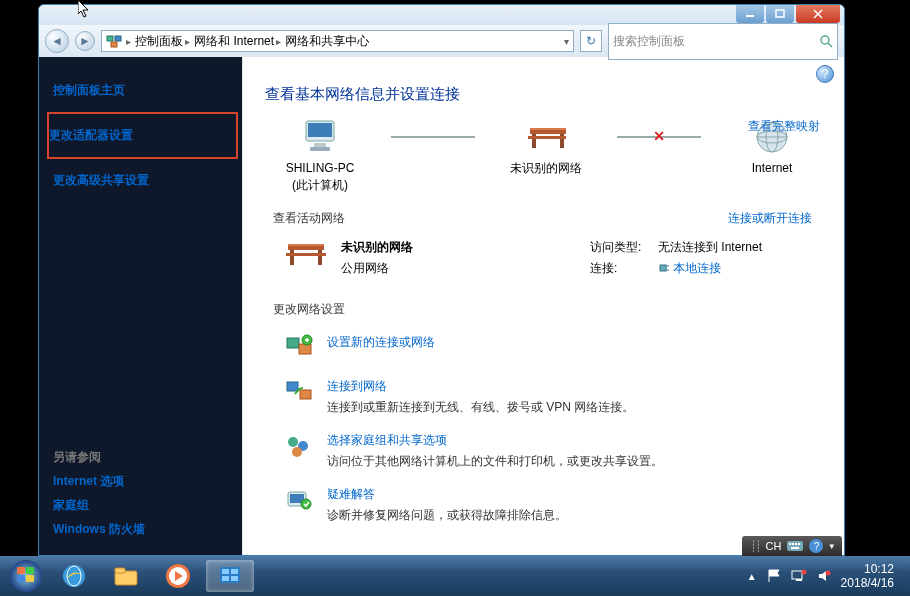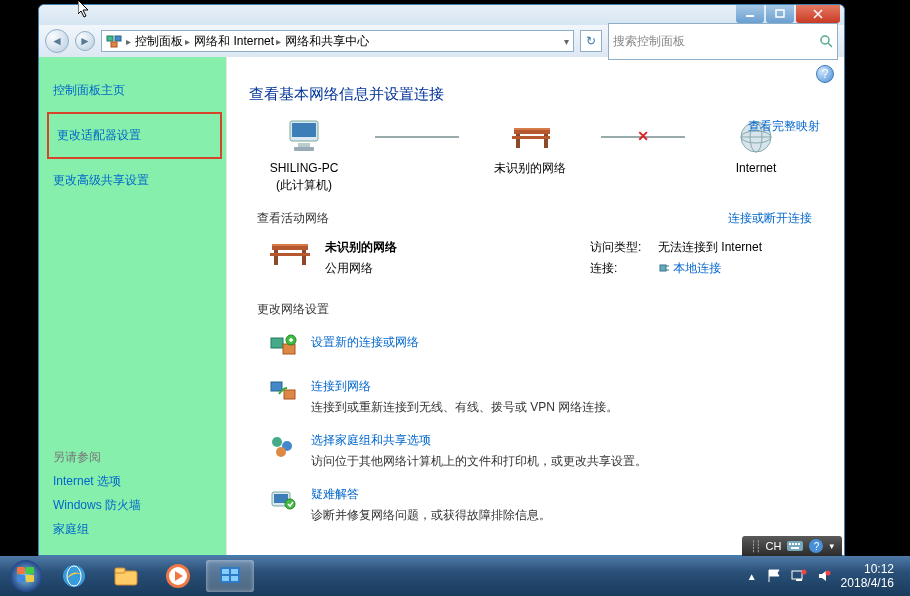--- a/index.html
+++ b/index.html
@@ -14,24 +14,24 @@
 .addrrow { height: 32px; background: linear-gradient(#f2f6fb,#dce7f3); display: flex; align-items: center; padding: 0 6px; gap: 6px; }
 .navbtn { width: 24px; height: 24px; border-radius: 50%; background: radial-gradient(circle at 30% 30%, #fafcff, #b8cee0); border: 1px solid #8faec7; display: flex; align-items: center; justify-content: center; font-size: 12px; color: #5a7a94; }
 .navsmall { width: 20px; height: 20px; }
 .addrbar { flex: 1; height: 22px; background: #fff; border: 1px solid #8faec7; display: flex; align-items: center; padding: 0 4px; font-size: 12px; gap: 4px; }
 .addrbar .seg { display: flex; align-items: center; gap: 2px; }
 .addrbar .arr { color: #666; font-size: 10px; }
 .addricon { width: 16px; height: 16px; display: inline-flex; align-items: center; justify-content: center; }
 .refresh { width: 22px; height: 22px; border: 1px solid #8faec7; background: #fff; display: flex; align-items: center; justify-content: center; color: #3a77b0; font-size: 12px; }
 .searchbox { width: 230px; height: 37px; border: 1px solid #8faec7; background: #fff; display: flex; align-items: center; padding: 0 4px; font-size: 12px; color: #888; justify-content: space-between; }
 .content { display: flex; height: calc(100% - 52px); }
-.sidebar { width: 188px; background: #86efac; padding: 18px 10px 10px 14px; font-size: 12px; border-right: 1px solid #e6e6e6; display: flex; flex-direction: column; }
+.sidebar { width: 204px; background: #0f172a; padding: 18px 10px 10px 14px; font-size: 12px; border-right: 1px solid #e6e6e6; display: flex; flex-direction: column; font-weight: bold; }
 .sidebar a { color: #0066cc; text-decoration: none; display: block; margin: 7px 0; }
 .sidebar .home { color: #0066cc; }
-.highlight { border: 2px solid #d6452a; padding: 6px 8px; margin: 6px -6px; }
+.highlight { border: 2px solid #d6452a; padding: 6px 0; margin: 6px -6px; }
 .seealso { margin-top: auto; }
 .seealso .hdr { color: #777; margin-bottom: 4px; }
 .main { flex: 1; padding: 28px 24px 8px 22px; font-size: 12px; position: relative; overflow: hidden; }
 .help { position: absolute; top: 8px; right: 10px; width: 18px; height: 18px; border-radius: 50%; background: radial-gradient(circle at 30% 30%, #cfe6fb, #4a90d9); color: #fff; display: flex; align-items: center; justify-content: center; font-size: 12px; border: 1px solid #3b78b3; }
 h1 { color: #003399; font-size: 15px; font-weight: normal; margin-bottom: 14px; }
 .maprow { display: flex; align-items: center; justify-content: space-between; position: relative; }
 .mapitems { display: flex; align-items: flex-start; gap: 16px; }
 .mapitem { display: flex; flex-direction: column; align-items: center; width: 110px; font-size: 12px; text-align: center; line-height: 1.4; }
 .mapicon { width: 40px; height: 38px; margin-bottom: 4px; display: flex; align-items: center; justify-content: center; }
 .connector { width: 84px; border-top: 2px solid #9aa; margin-top: 18px; position: relative; }
@@ -131,22 +131,22 @@
   <div class="content">
     <div class="sidebar">
       <a class="home">控制面板主页</a>
       <div class="highlight">
         <a>更改适配器设置</a>
       </div>
       <a>更改高级共享设置</a>
       <div class="seealso">
         <div class="hdr">另请参阅</div>
         <a>Internet 选项</a>
+        <a>家庭组</a>
         <a>Windows 防火墙</a>
-        <a>家庭组</a>
       </div>
     </div>
 
     <div class="main">
       <div class="help">?</div>
       <h1>查看基本网络信息并设置连接</h1>
 
       <div class="maprow">
         <a class="maplink">查看完整映射</a>
         <div class="mapitems">

